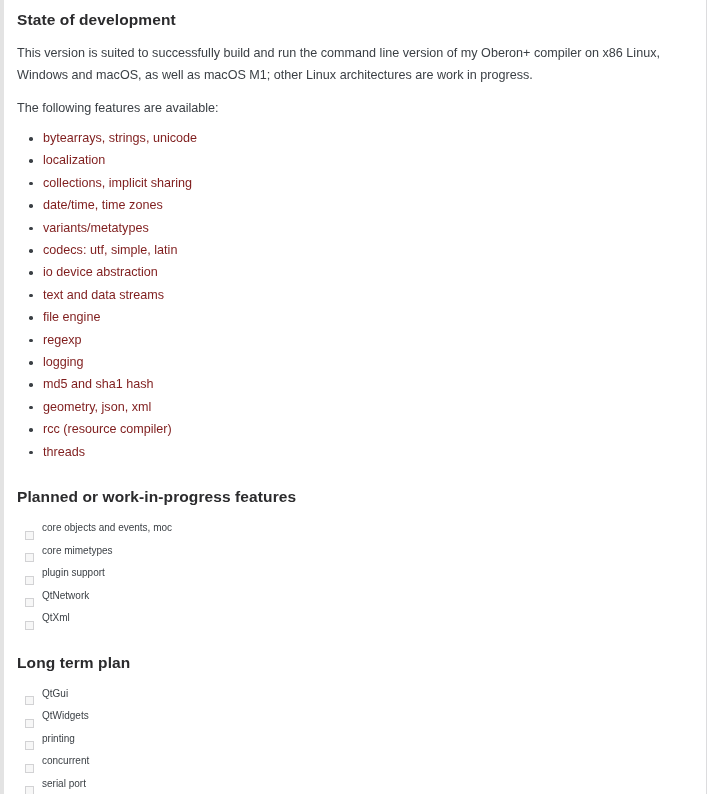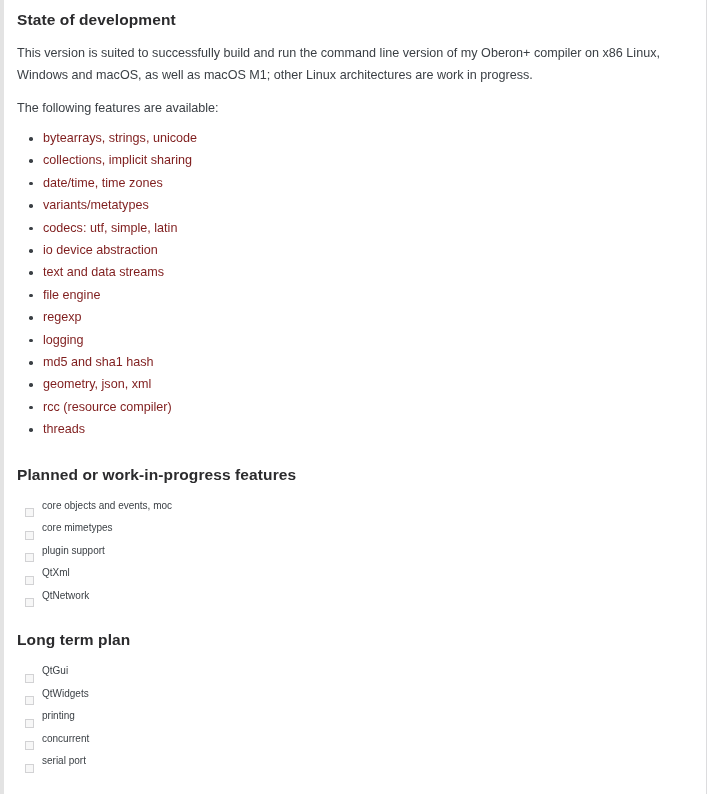--- a/index.html
+++ b/index.html
@@ -131,20 +131,21 @@
 <div class="doc">
 
   <h2 class="section-heading heading-1">State of development</h2>
 
   <p class="para">This version is suited to successfully build and run the command line version of my Oberon+ compiler on x86 Linux, Windows and macOS, as well as macOS M1; other Linux architectures are work in progress.</p>
 
   <p class="lead-in">The following features are available:</p>
 
   <ul class="bullet-list">
     <li>bytearrays, strings, unicode</li>
+    <li>localization</li>
     <li>collections, implicit sharing</li>
     <li>date/time, time zones</li>
     <li>variants/metatypes</li>
     <li>codecs: utf, simple, latin</li>
     <li>io device abstraction</li>
     <li>text and data streams</li>
     <li>file engine</li>
     <li>regexp</li>
     <li>logging</li>
     <li>md5 and sha1 hash</li>
@@ -163,26 +164,26 @@
     <li>
       <span class="checkbox"></span>
       <span class="check-label">core mimetypes</span>
     </li>
     <li>
       <span class="checkbox"></span>
       <span class="check-label">plugin support</span>
     </li>
     <li>
       <span class="checkbox"></span>
+      <span class="check-label">QtNetwork</span>
+    </li>
+    <li>
+      <span class="checkbox"></span>
       <span class="check-label">QtXml</span>
     </li>
-    <li>
-      <span class="checkbox"></span>
-      <span class="check-label">QtNetwork</span>
-    </li>
   </ul>
 
   <h2 class="section-heading heading-3">Long term plan</h2>
 
   <ul class="check-list">
     <li>
       <span class="checkbox"></span>
       <span class="check-label">QtGui</span>
     </li>
     <li>

